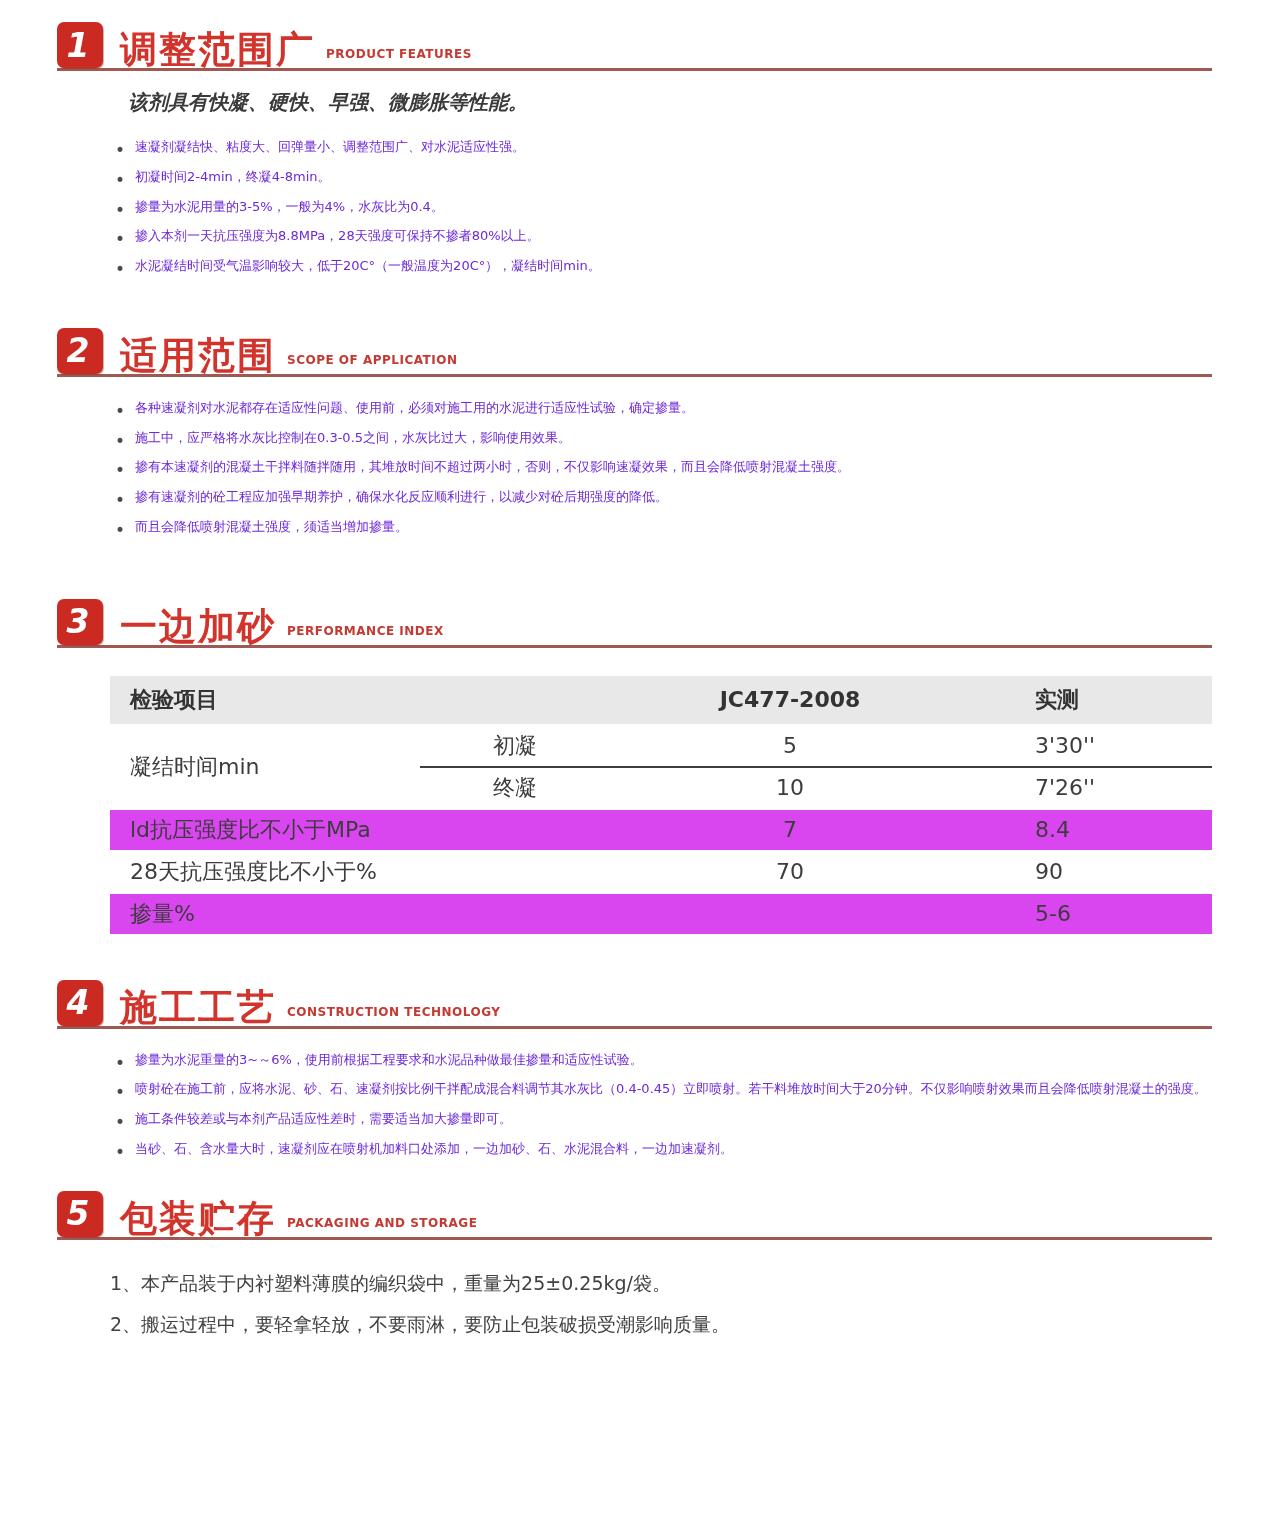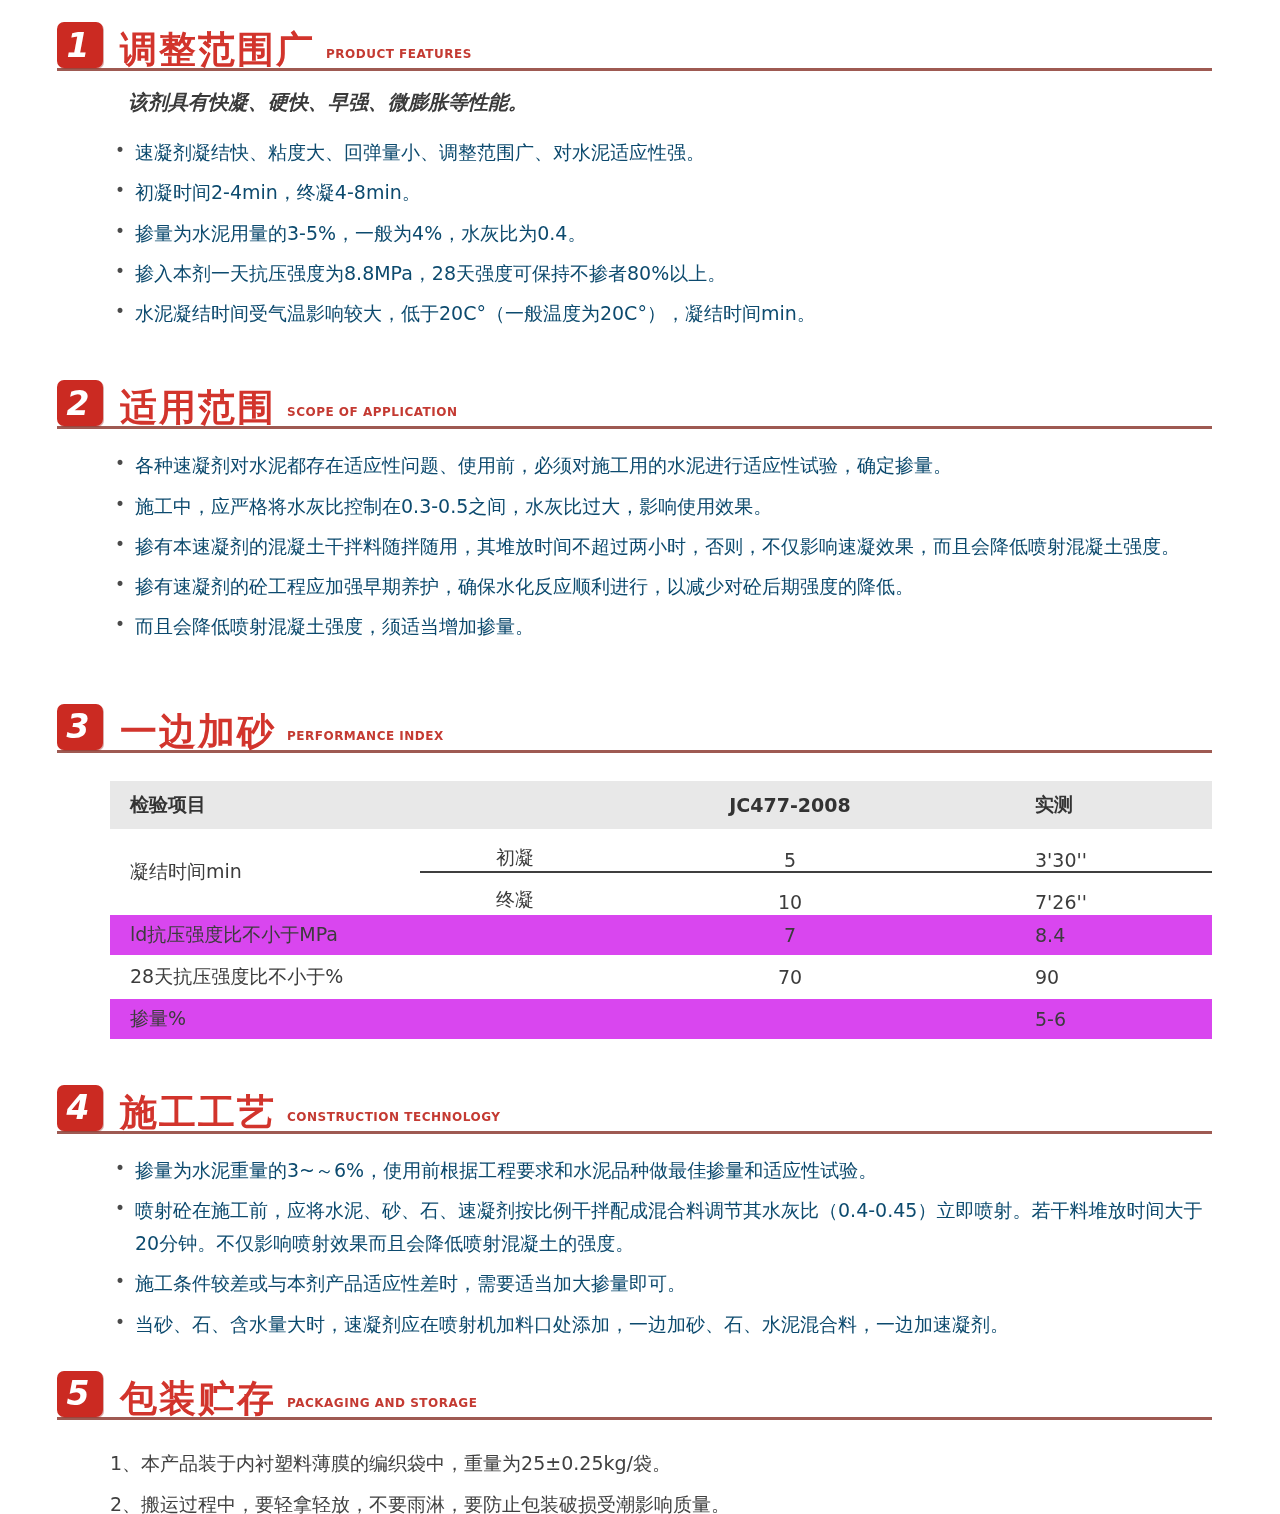--- a/index.html
+++ b/index.html
@@ -36,49 +36,49 @@
     margin-left:11px;padding-bottom:7px;letter-spacing:.5px;white-space:nowrap;
   }
 
   
   .intro{
     margin:18px 60px 0 128px;
     font-size:20px;font-weight:bold;color:#3a3a3a;font-style:italic;
   }
   ul.bullets{
     list-style:none;margin:20px 55px 0 113px;padding:0;
-    font-size:19px;line-height:1.75;color:#0c4a6e;
+    font-size:13px;line-height:1.75;color:#6d28d9;
   }
   ul.bullets li{position:relative;padding-left:22px;margin-bottom:7px;}
   ul.bullets li::before{
     content:"•";position:absolute;left:2px;top:0;
     color:#4a4a4a;font-size:17px;
   }
   ol.plainlist{
     list-style:none;margin:26px 55px 0 110px;padding:0;
     font-size:19px;line-height:1.85;color:#404040;
   }
   ol.plainlist li{margin-bottom:6px;}
 
   
-  .ptable{margin:28px 68px 0 110px;font-size:19px;color:#3c3c3c;}
+  .ptable{margin:28px 68px 0 110px;font-size:22px;color:#3c3c3c;}
   .trow{display:flex;align-items:center;}
   .c1{width:310px;flex:0 0 310px;padding-left:20px;box-sizing:border-box;}
   .c2{width:190px;flex:0 0 190px;text-align:center;}
   .c3{width:360px;flex:0 0 360px;text-align:center;}
   .c4{flex:1;padding-left:65px;box-sizing:border-box;}
   .t-head{height:48px;background:#e8e8e8;font-weight:600;color:#333;}
   .t-head.trow{margin-bottom:2px;}
   .t-group{display:flex;background:#ffffff;}
   .t-group .glabel{
     width:310px;flex:0 0 310px;padding-left:20px;box-sizing:border-box;
     display:flex;align-items:center;
   }
   .subwrap{flex:1;}
-  .srow{display:flex;align-items:flex-end;height:40px;}
+  .srow{display:flex;align-items:center;height:40px;}
   .srow.divided{border-top:2px solid #3f3f3f;}
   .subwrap .s2{width:190px;flex:0 0 190px;text-align:center;}
   .subwrap .s3{width:360px;flex:0 0 360px;text-align:center;}
   .subwrap .s4{flex:1;padding-left:65px;box-sizing:border-box;}
   .t-row{height:40px;}
   .t-row.gray{background:#d946ef;border-top:2px solid #fff;border-bottom:2px solid #fff;}
 
   
   .sec1{padding-top:22px;}
   .sec2{margin-top:50px;}

